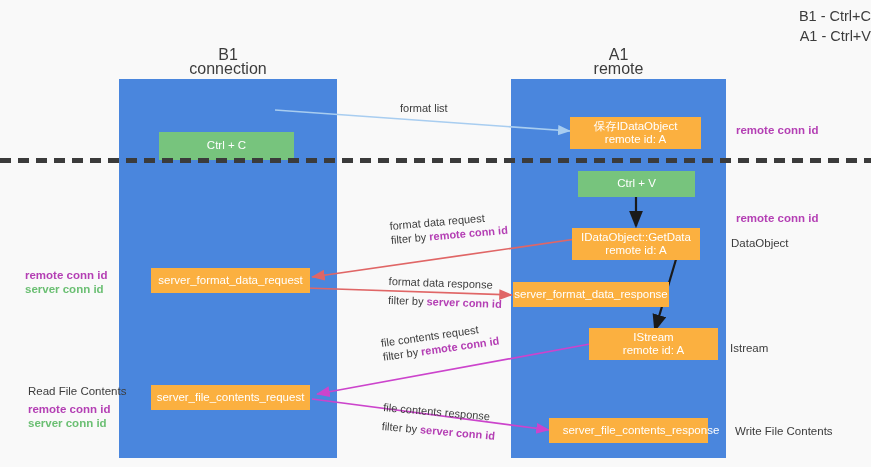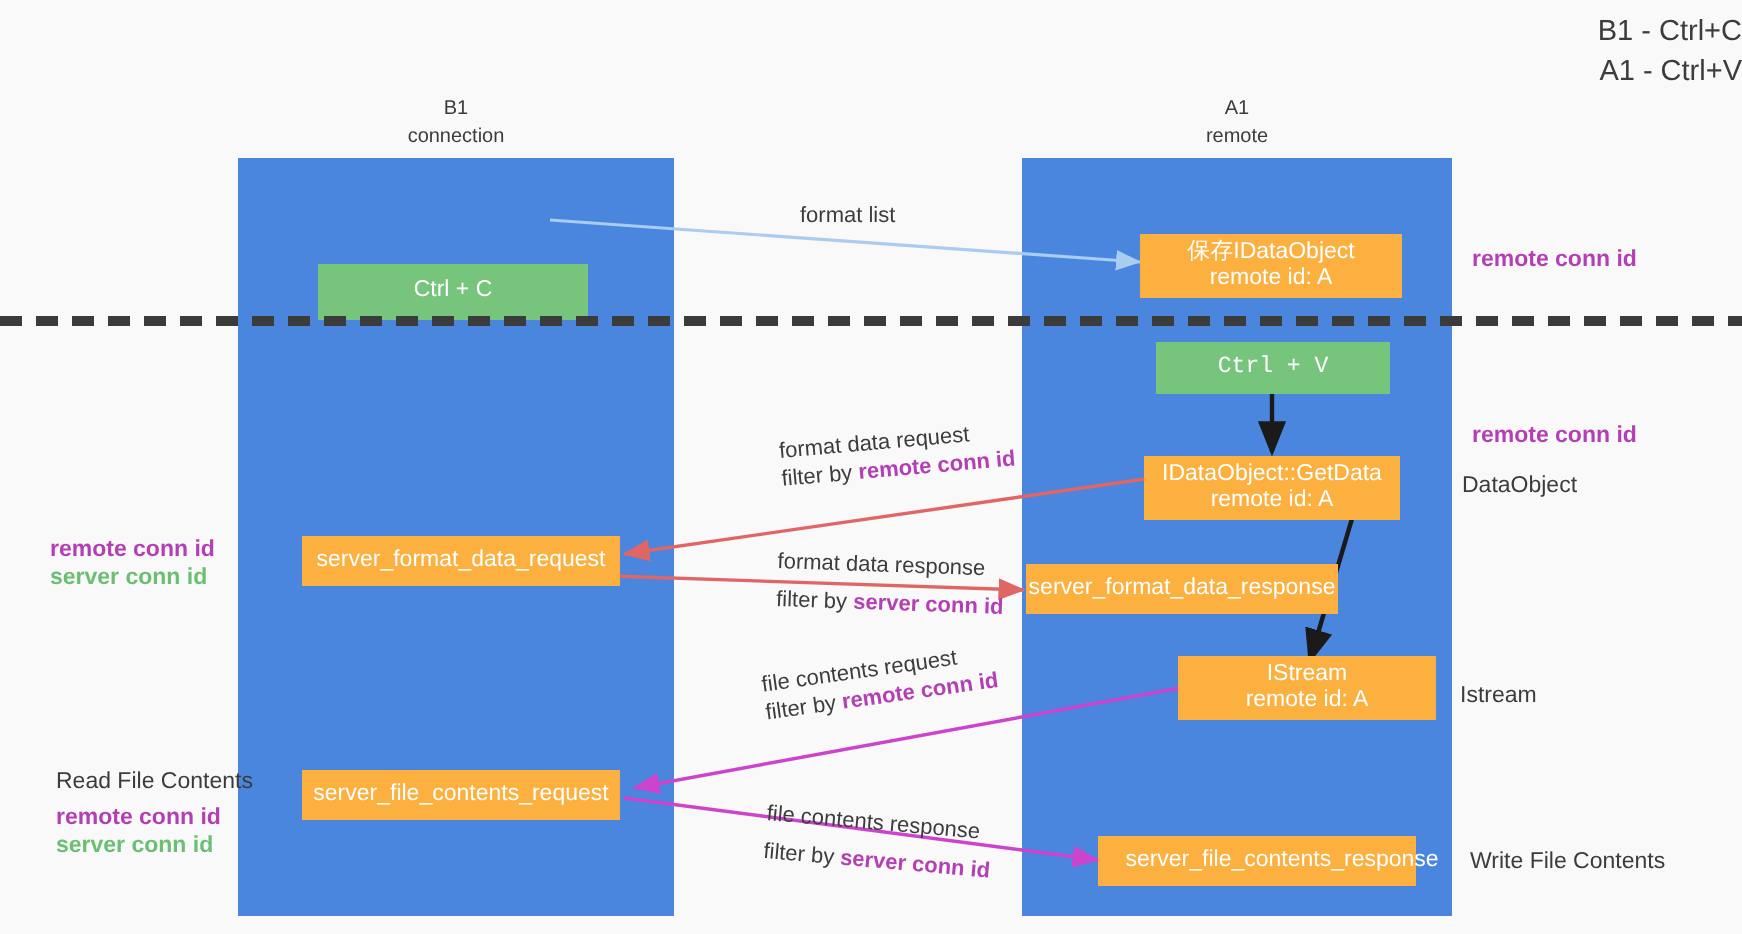--- a/index.html
+++ b/index.html
@@ -14,21 +14,21 @@
   #stage{position:absolute;left:0;top:0;width:871px;height:467px;}
   svg#wires{position:absolute;left:0;top:0;width:871px;height:467px;pointer-events:none;}
 
   .title{
     position:absolute;left:0;top:6px;width:871px;
     text-align:right;font-size:14.5px;line-height:20px;color:#3c3c3c;
   }
 
   .lane{position:absolute;background:#4a86dd;}
   .lane-cap{
-    position:absolute;text-align:center;font-size:10px;line-height:13.5px;color:#3c3c3c;
+    position:absolute;text-align:center;font-size:16px;line-height:13.5px;color:#3c3c3c;
   }
 
   .node{
     position:absolute;box-sizing:border-box;
     display:flex;align-items:center;justify-content:center;
     text-align:center;color:#ffffff;font-size:11.5px;line-height:13.5px;
     padding:2px 4px;
   }
   .node.green{background:#77c47d;}
   .node.orange{background:#fbb040;}
@@ -109,21 +109,21 @@
     <span>server_format_data_request</span>
   </div>
   <div class="node orange" style="left:151px;top:385px;width:159px;height:25px;">
     <span>server_file_contents_request</span>
   </div>
 
   <div class="node orange" style="left:570px;top:117px;width:131px;height:32px;flex-direction:column;">
     <span>保存IDataObject</span>
     <span>remote id: A</span>
   </div>
-  <div class="node green" style="left:578px;top:171px;width:117px;height:26px;font-family:Liberation Mono, monospace;">
+  <div class="node green" style="left:578px;top:171px;width:117px;height:26px;">
     <span>Ctrl + V</span>
   </div>
   <div class="node orange" style="left:572px;top:228px;width:128px;height:32px;flex-direction:column;align-items:center;">
     <span>IDataObject::GetData</span>
     <span>remote id: A</span>
   </div>
   <div class="node orange" style="left:513px;top:282px;width:156px;height:25px;">
     <span>server_format_data_response</span>
   </div>
   <div class="node orange" style="left:589px;top:328px;width:129px;height:32px;flex-direction:column;">

